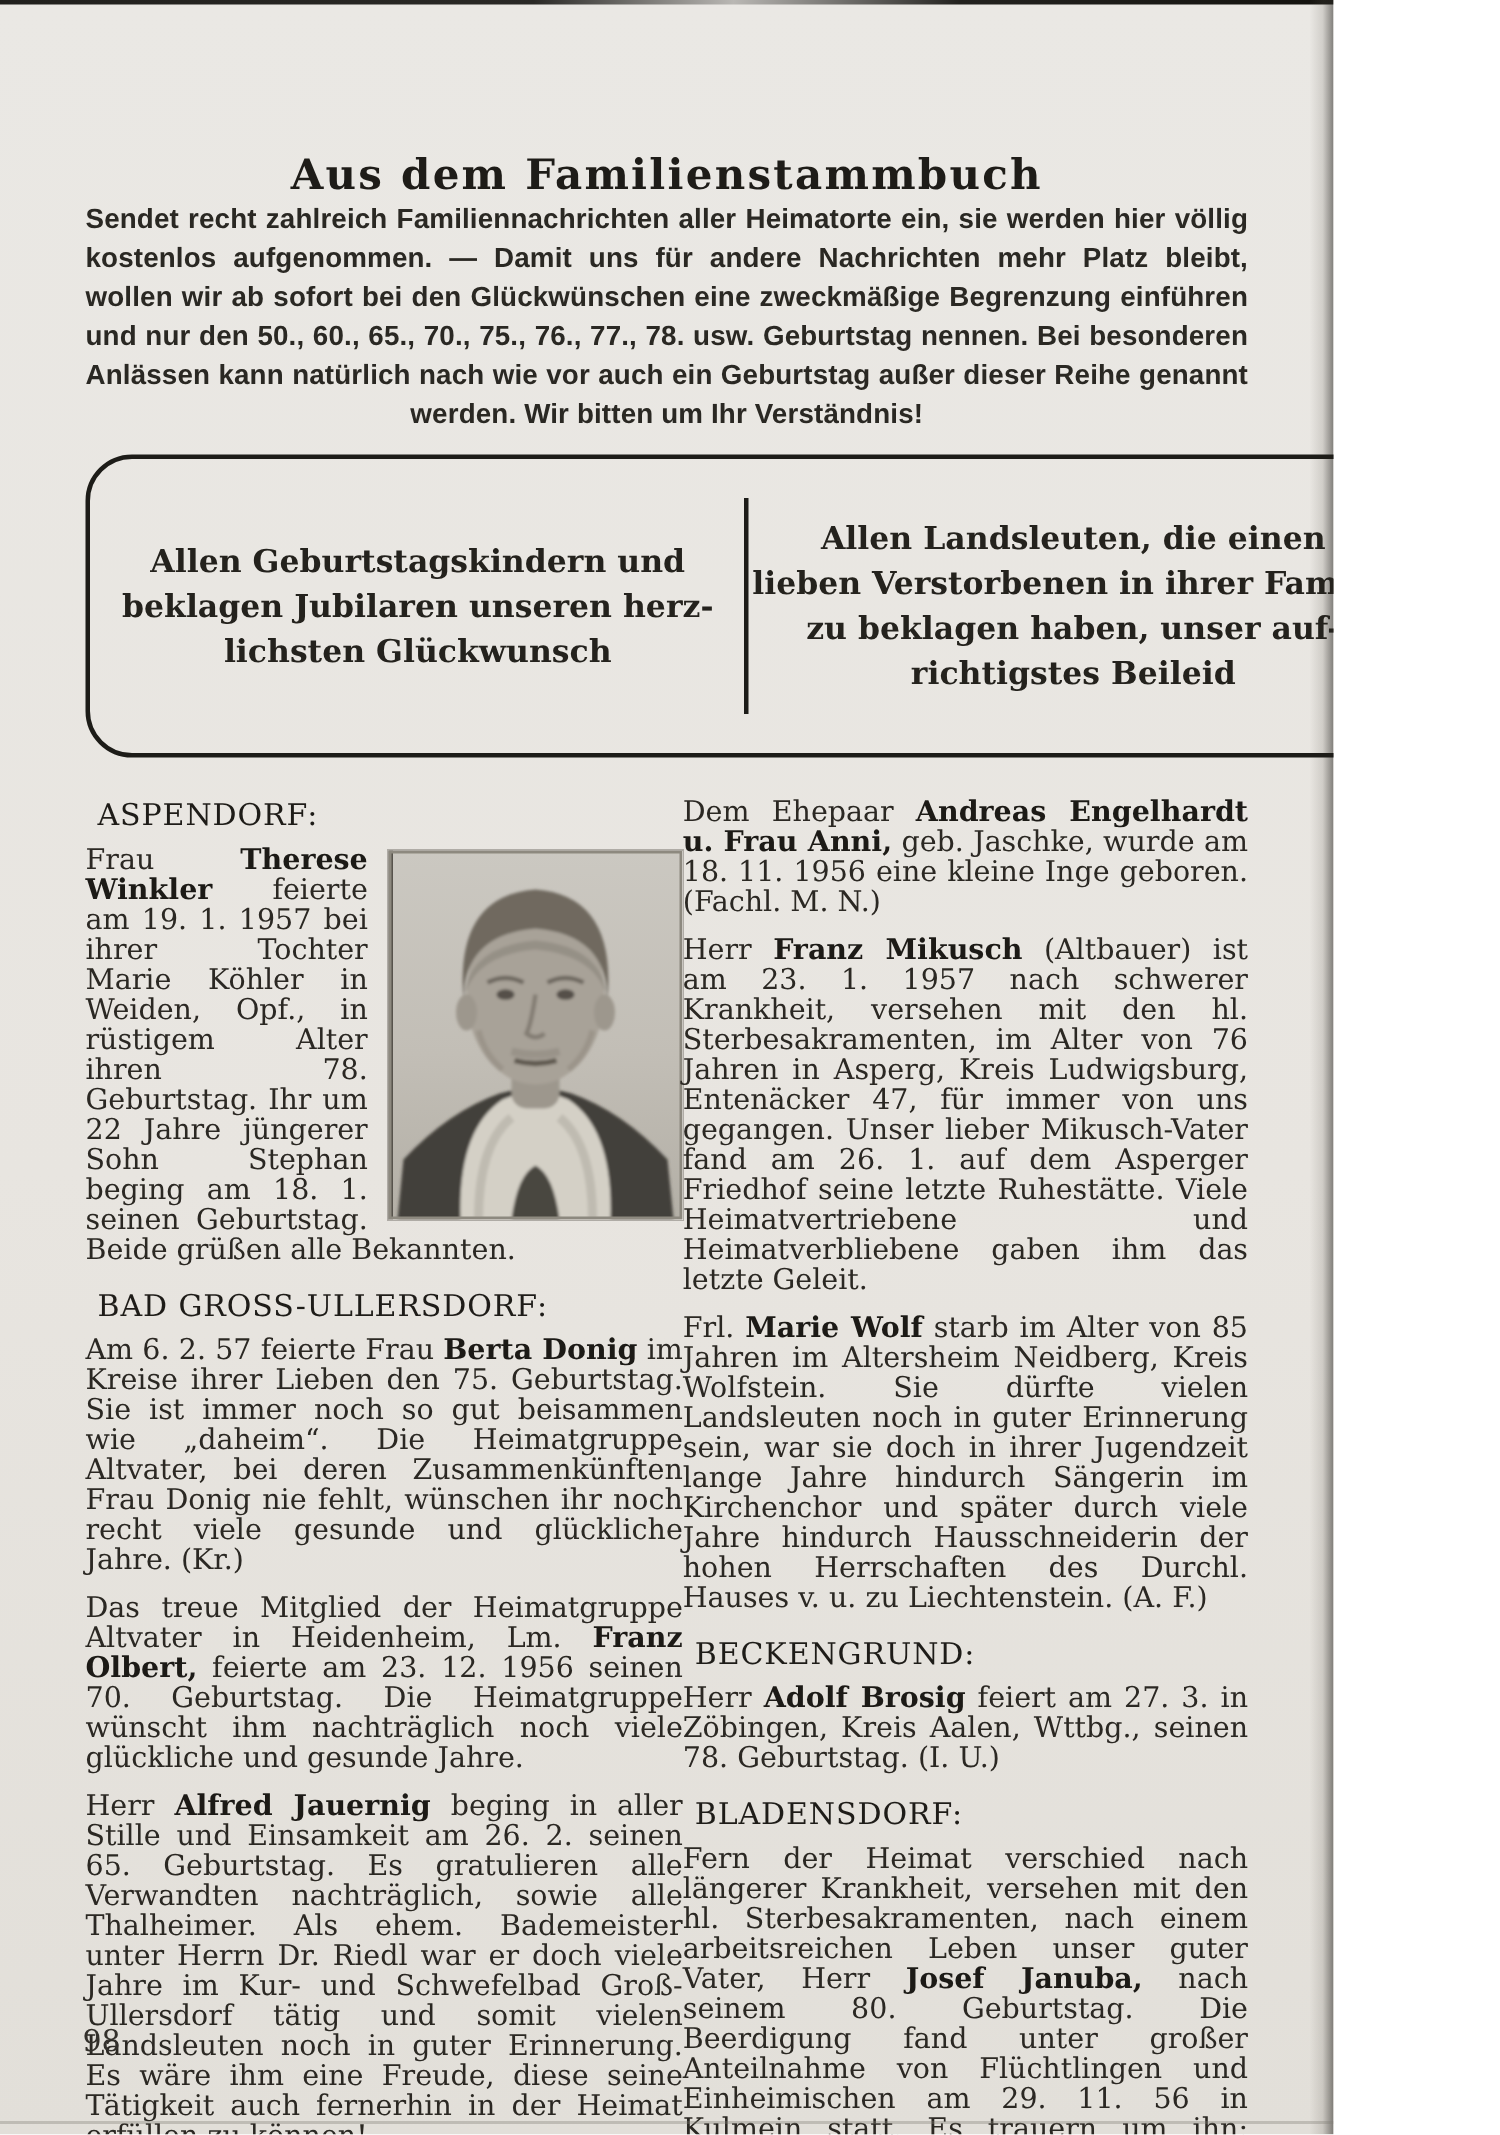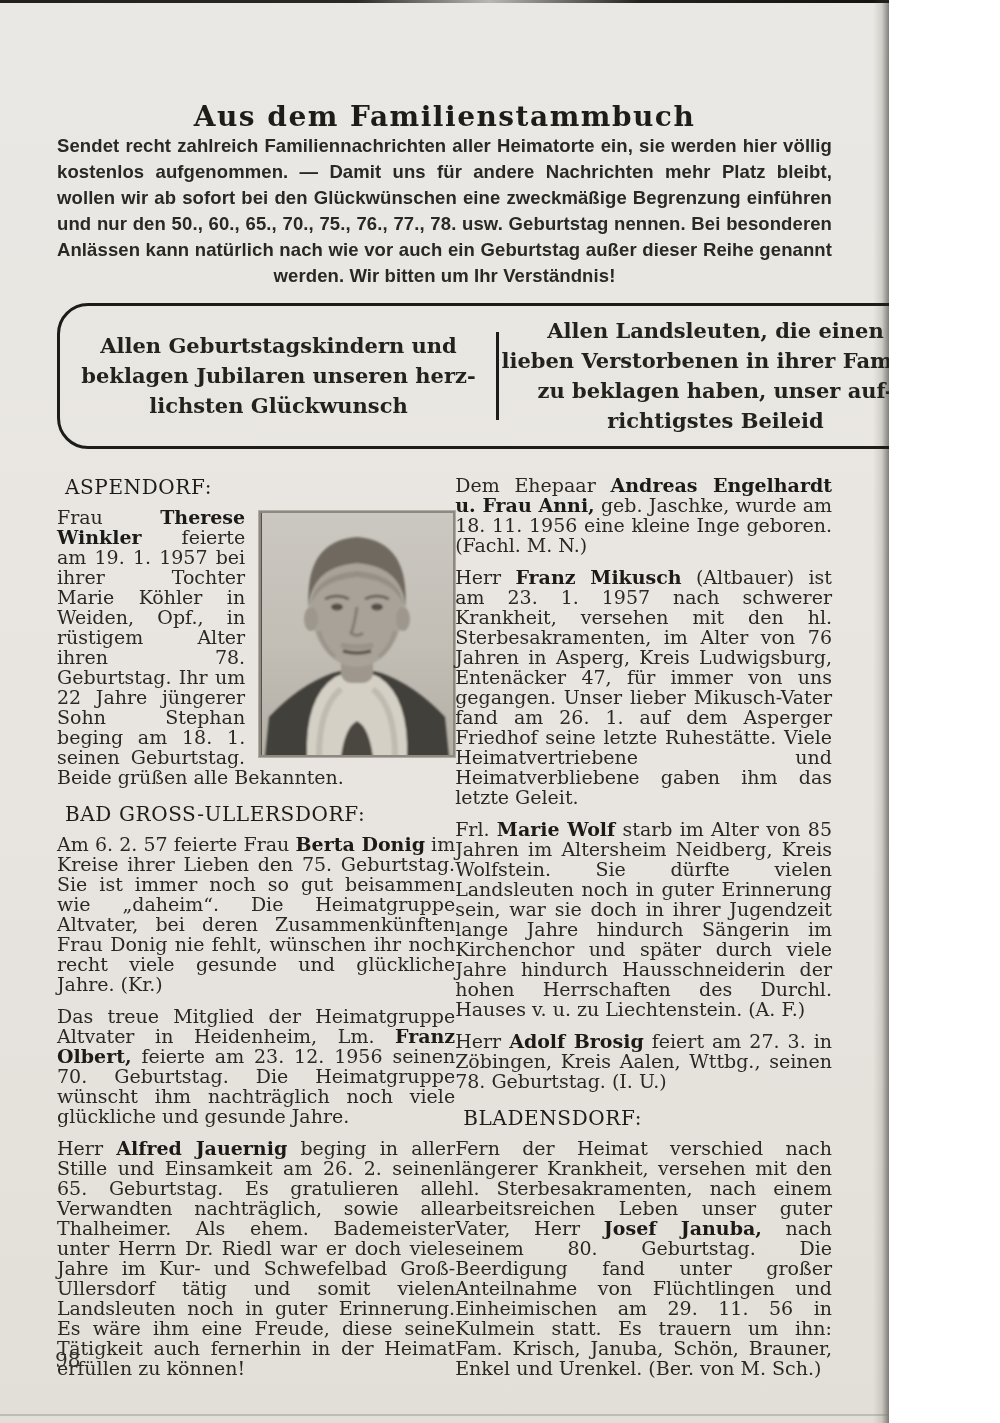--- a/index.html
+++ b/index.html
@@ -11,21 +11,21 @@
   .edge-right{position:absolute;top:0;right:0;bottom:0;width:16px;
         background:linear-gradient(90deg,rgba(0,0,0,0) 0%,rgba(95,90,82,.18) 55%,rgba(42,40,36,.55) 100%);}
   .edge-bottom{position:absolute;left:0;right:0;bottom:7px;height:2px;background:rgba(125,122,114,.35);}
   .content{padding:0 57px;}
   .title{margin:0;padding-top:100px;text-align:center;font-size:28px;font-weight:bold;
         letter-spacing:1.5px;color:#1e1c18;}
   .intro{font-family:"Liberation Sans",sans-serif;font-weight:bold;
         font-size:18.5px;line-height:26px;text-align:justify;text-align-last:center;
         color:#2a2823;letter-spacing:.1px;}
   .notice-box{margin:14px auto 0;width:874px;min-height:140px;border:3px solid #1d1c18;
-        border-radius:31px;display:flex;align-items:center;position:relative;padding:0 0;}
+        border-radius:31px;display:flex;align-items:center;position:relative;padding:28px 0;}
   .notice-half{width:50%;text-align:center;font-weight:bold;font-size:21px;line-height:30px;
         color:#24221d;}
   .notice-divider{position:absolute;left:calc(50% - 1px);top:26px;bottom:26px;width:3px;
         background:#1d1c18;}
   .columns{display:flex;justify-content:space-between;margin-top:26px;}
   .col-left{width:448px;}
   .col-right{width:424px;}
   .heading{font-size:20px;font-weight:normal;letter-spacing:.6px;margin:15px 8px 8px;clear:both;
         color:#1e1c18;}
   .heading.first{margin-top:0;}
@@ -115,20 +115,21 @@
         <div class="para"><span>Am 6. 2. 57 feierte Frau </span><b>Berta Donig</b><span> im Kreise ihrer Lieben den 75. Geburtstag. Sie ist immer noch so gut beisammen wie „daheim“. Die Heimatgruppe Altvater, bei deren Zusammenkünften Frau Donig nie fehlt, wünschen ihr noch recht viele gesunde und glückliche Jahre. (Kr.)</span></div>
         <div class="para"><span>Das treue Mitglied der Heimatgruppe Altvater in Heidenheim, Lm. </span><b>Franz Olbert,</b><span> feierte am 23. 12. 1956 seinen 70. Geburtstag. Die Heimatgruppe wünscht ihm nachträglich noch viele glückliche und gesunde Jahre.</span></div>
         <div class="para"><span>Herr </span><b>Alfred Jauernig</b><span> beging in aller Stille und Einsamkeit am 26. 2. seinen 65. Geburtstag. Es gratulieren alle Verwandten nachträglich, sowie alle Thalheimer. Als ehem. Bademeister unter Herrn Dr. Riedl war er doch viele Jahre im Kur- und Schwefelbad Groß-Ullersdorf tätig und somit vielen Landsleuten noch in guter Erinnerung. Es wäre ihm eine Freude, diese seine Tätigkeit auch fernerhin in der Heimat erfüllen zu können!</span></div>
       </div>
 
       <div class="col-right">
         <div class="para"><span>Dem Ehepaar </span><b>Andreas Engelhardt u. Frau Anni,</b><span> geb. Jaschke, wurde am 18. 11. 1956 eine kleine Inge geboren. (Fachl. M. N.)</span></div>
         <div class="para"><span>Herr </span><b>Franz Mikusch</b><span> (Altbauer) ist am 23. 1. 1957 nach schwerer Krankheit, versehen mit den hl. Sterbesakramenten, im Alter von 76 Jahren in Asperg, Kreis Ludwigsburg, Entenäcker 47, für immer von uns gegangen. Unser lieber Mikusch-Vater fand am 26. 1. auf dem Asperger Friedhof seine letzte Ruhestätte. Viele Heimatvertriebene und Heimatverbliebene gaben ihm das letzte Geleit.</span></div>
         <div class="para"><span>Frl. </span><b>Marie Wolf</b><span> starb im Alter von 85 Jahren im Altersheim Neidberg, Kreis Wolfstein. Sie dürfte vielen Landsleuten noch in guter Erinnerung sein, war sie doch in ihrer Jugendzeit lange Jahre hindurch Sängerin im Kirchenchor und später durch viele Jahre hindurch Hausschneiderin der hohen Herrschaften des Durchl. Hauses v. u. zu Liechtenstein. (A. F.)</span></div>
 
+        <h3 class="heading">BECKENGRUND:</h3>
         <div class="para"><span>Herr </span><b>Adolf Brosig</b><span> feiert am 27. 3. in Zöbingen, Kreis Aalen, Wttbg., seinen 78. Geburtstag. (I. U.)</span></div>
 
         <h3 class="heading">BLADENSDORF:</h3>
         <div class="para"><span>Fern der Heimat verschied nach längerer Krankheit, versehen mit den hl. Sterbesakramenten, nach einem arbeitsreichen Leben unser guter Vater, Herr </span><b>Josef Januba,</b><span> nach seinem 80. Geburtstag. Die Beerdigung fand unter großer Anteilnahme von Flüchtlingen und Einheimischen am 29. 11. 56 in Kulmein statt. Es trauern um ihn: Fam. Krisch, Januba, Schön, Brauner, Enkel und Urenkel. (Ber. von M. Sch.)</span></div>
       </div>
 
     </div>
   </div>
 
   <div class="page-number">98</div>

